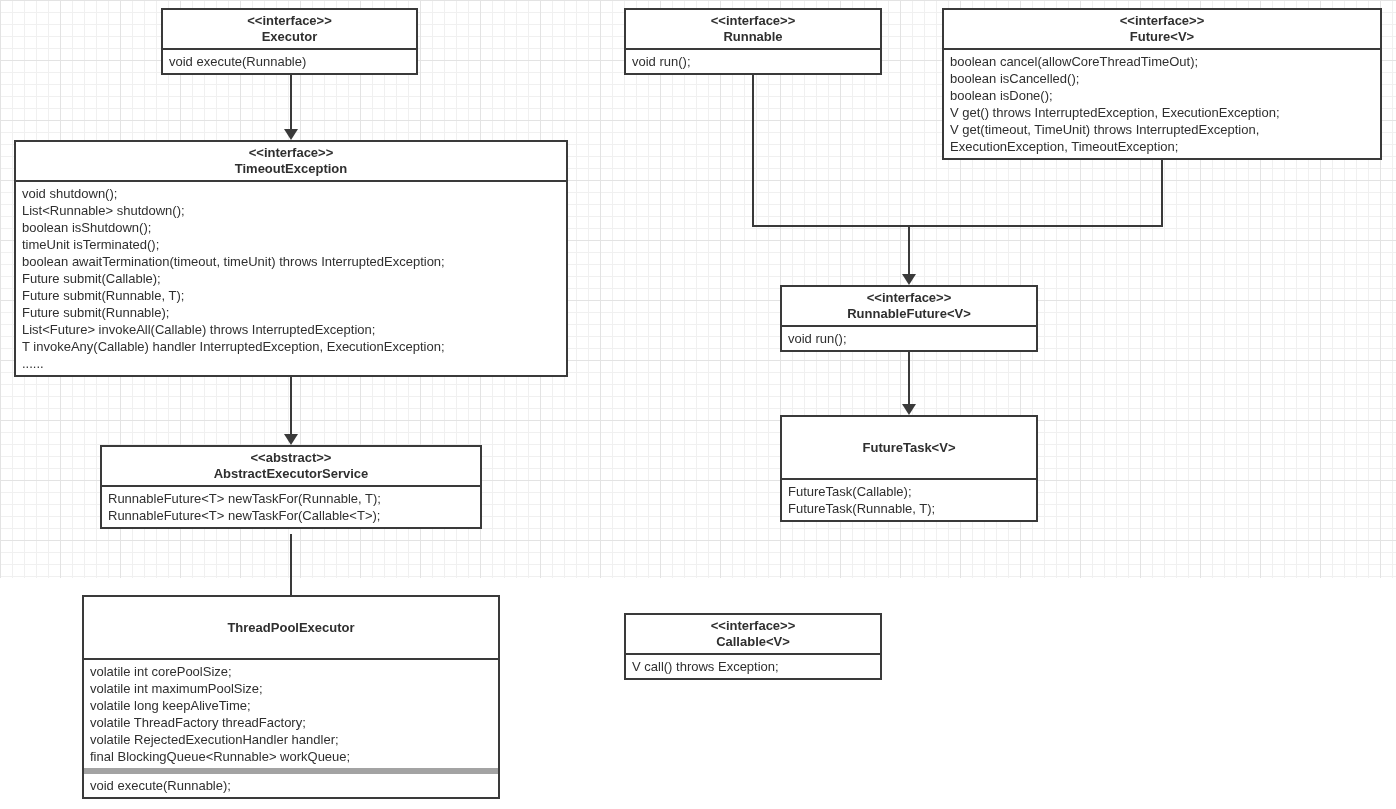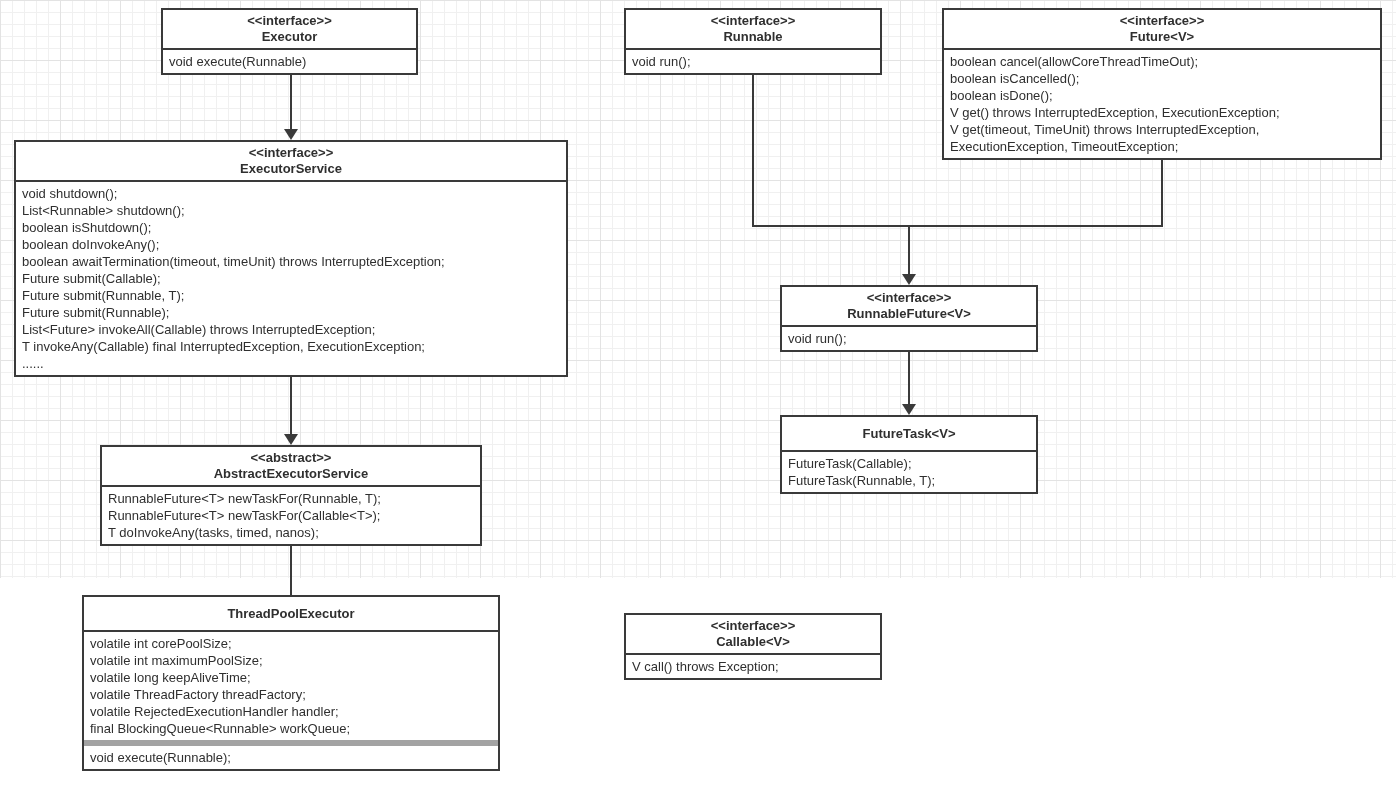--- a/index.html
+++ b/index.html
@@ -33,21 +33,21 @@
     background:#ffffff;
     border:2px solid #3a3a3a;
     color:#2f2f2f;
   }
   .uml-header {
     text-align:center; font-weight:bold;
     font-size:13px; line-height:16px;
     padding:3px 4px;
     border-bottom:2px solid #3a3a3a;
   }
-  .uml-header.single { padding:8px 4px; line-height:17px; }
+  .uml-header.single { padding:22px 4px; line-height:17px; }
   .uml-header .stereotype, .uml-header .classname { white-space:nowrap; overflow:hidden; }
   .uml-section {
     font-size:13px; line-height:17px;
     padding:3px 6px;
   }
   .uml-section + .uml-section { border-top:6px solid #a3a3a3; }
   .member { white-space:nowrap; overflow:hidden; }
 </style>
 </head>
 <body>
@@ -81,46 +81,45 @@
       <div class="classname">Executor</div>
     </div>
     <div class="uml-section">
         <div class="member">void execute(Runnable)</div>
       </div>
   </div>
 
   <div class="uml-box" style="left:14px;top:140px;width:554px;">
     <div class="uml-header">
       <div class="stereotype">&lt;&lt;interface&gt;&gt;</div>
-      <div class="classname">ExecutorService</div>
+      <div class="classname">TimeoutException</div>
     </div>
     <div class="uml-section">
         <div class="member">void shutdown();</div>
         <div class="member">List&lt;Runnable&gt; shutdown();</div>
         <div class="member">boolean isShutdown();</div>
-        <div class="member">boolean doInvokeAny();</div>
+        <div class="member">timeUnit isTerminated();</div>
         <div class="member">boolean awaitTermination(timeout, timeUnit) throws InterruptedException;</div>
         <div class="member">Future submit(Callable);</div>
         <div class="member">Future submit(Runnable, T);</div>
         <div class="member">Future submit(Runnable);</div>
         <div class="member">List&lt;Future&gt; invokeAll(Callable) throws InterruptedException;</div>
-        <div class="member">T invokeAny(Callable) final InterruptedException, ExecutionException;</div>
+        <div class="member">T invokeAny(Callable) handler InterruptedException, ExecutionException;</div>
         <div class="member">......</div>
       </div>
   </div>
 
   <div class="uml-box" style="left:100px;top:445px;width:382px;">
     <div class="uml-header">
       <div class="stereotype">&lt;&lt;abstract&gt;&gt;</div>
       <div class="classname">AbstractExecutorService</div>
     </div>
     <div class="uml-section">
         <div class="member">RunnableFuture&lt;T&gt; newTaskFor(Runnable, T);</div>
         <div class="member">RunnableFuture&lt;T&gt; newTaskFor(Callable&lt;T&gt;);</div>
-        <div class="member">T doInvokeAny(tasks, timed, nanos);</div>
       </div>
   </div>
 
   <div class="uml-box" style="left:82px;top:595px;width:418px;">
     <div class="uml-header single">
       <div class="classname">ThreadPoolExecutor</div>
     </div>
     <div class="uml-section">
         <div class="member">volatile int corePoolSize;</div>
         <div class="member">volatile int maximumPoolSize;</div>

